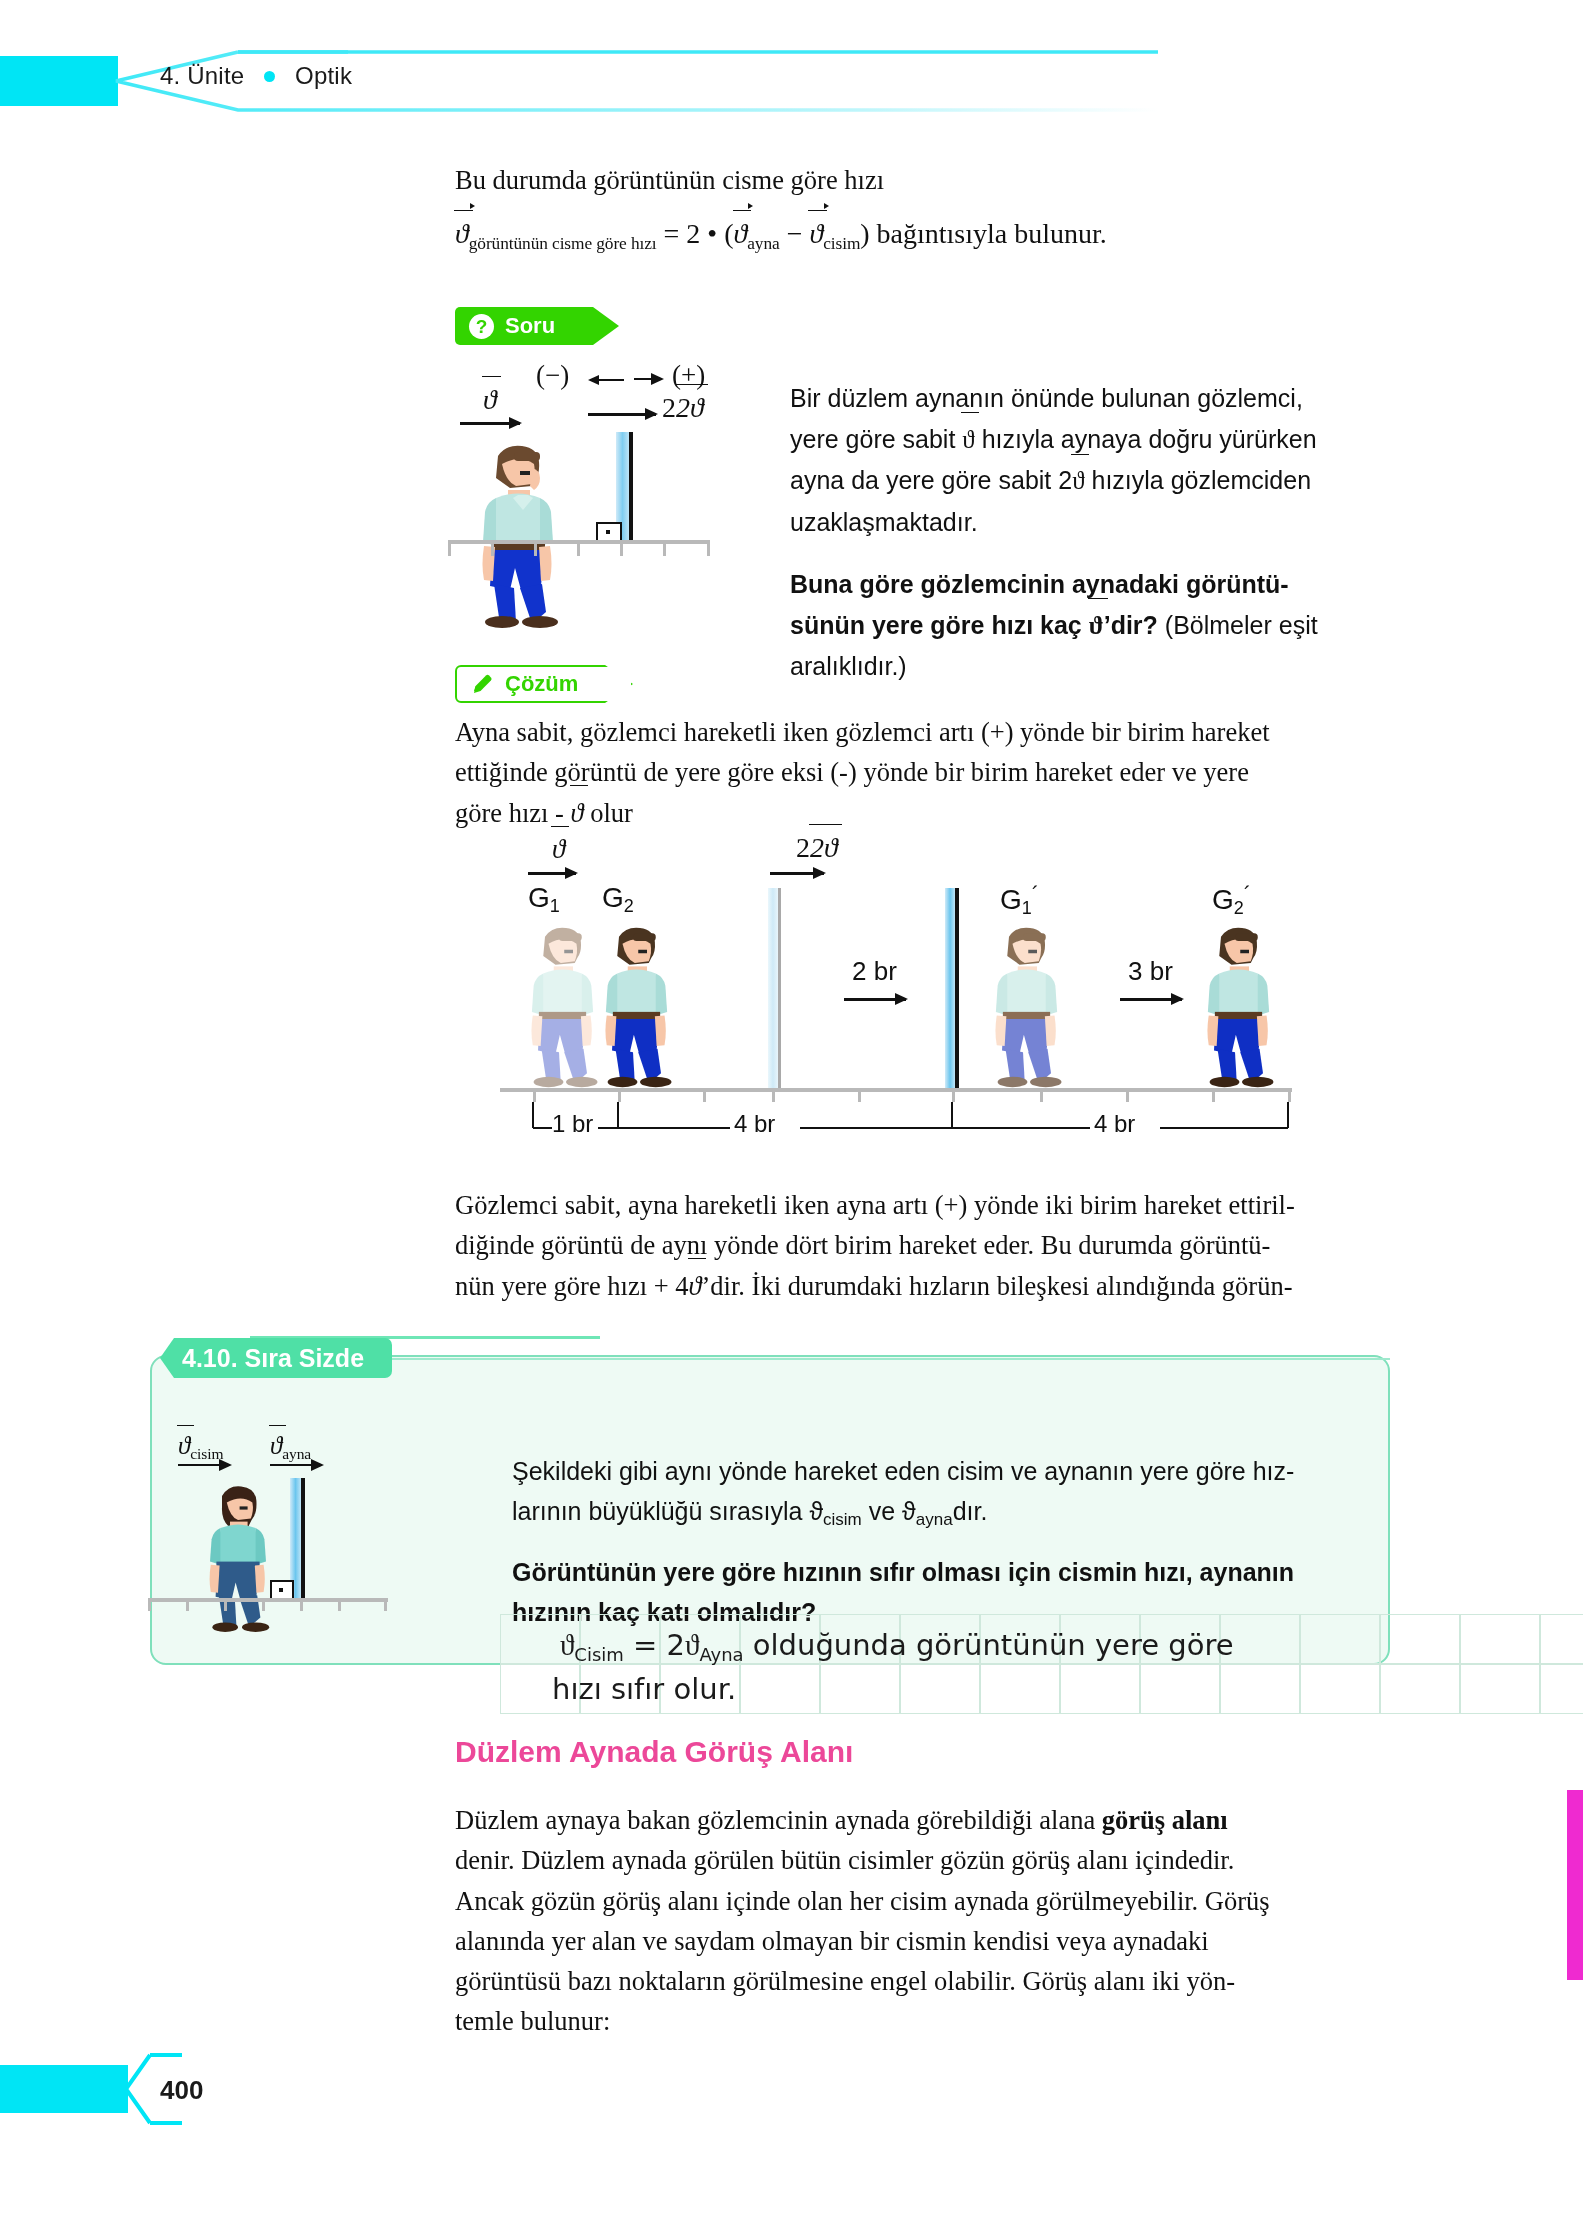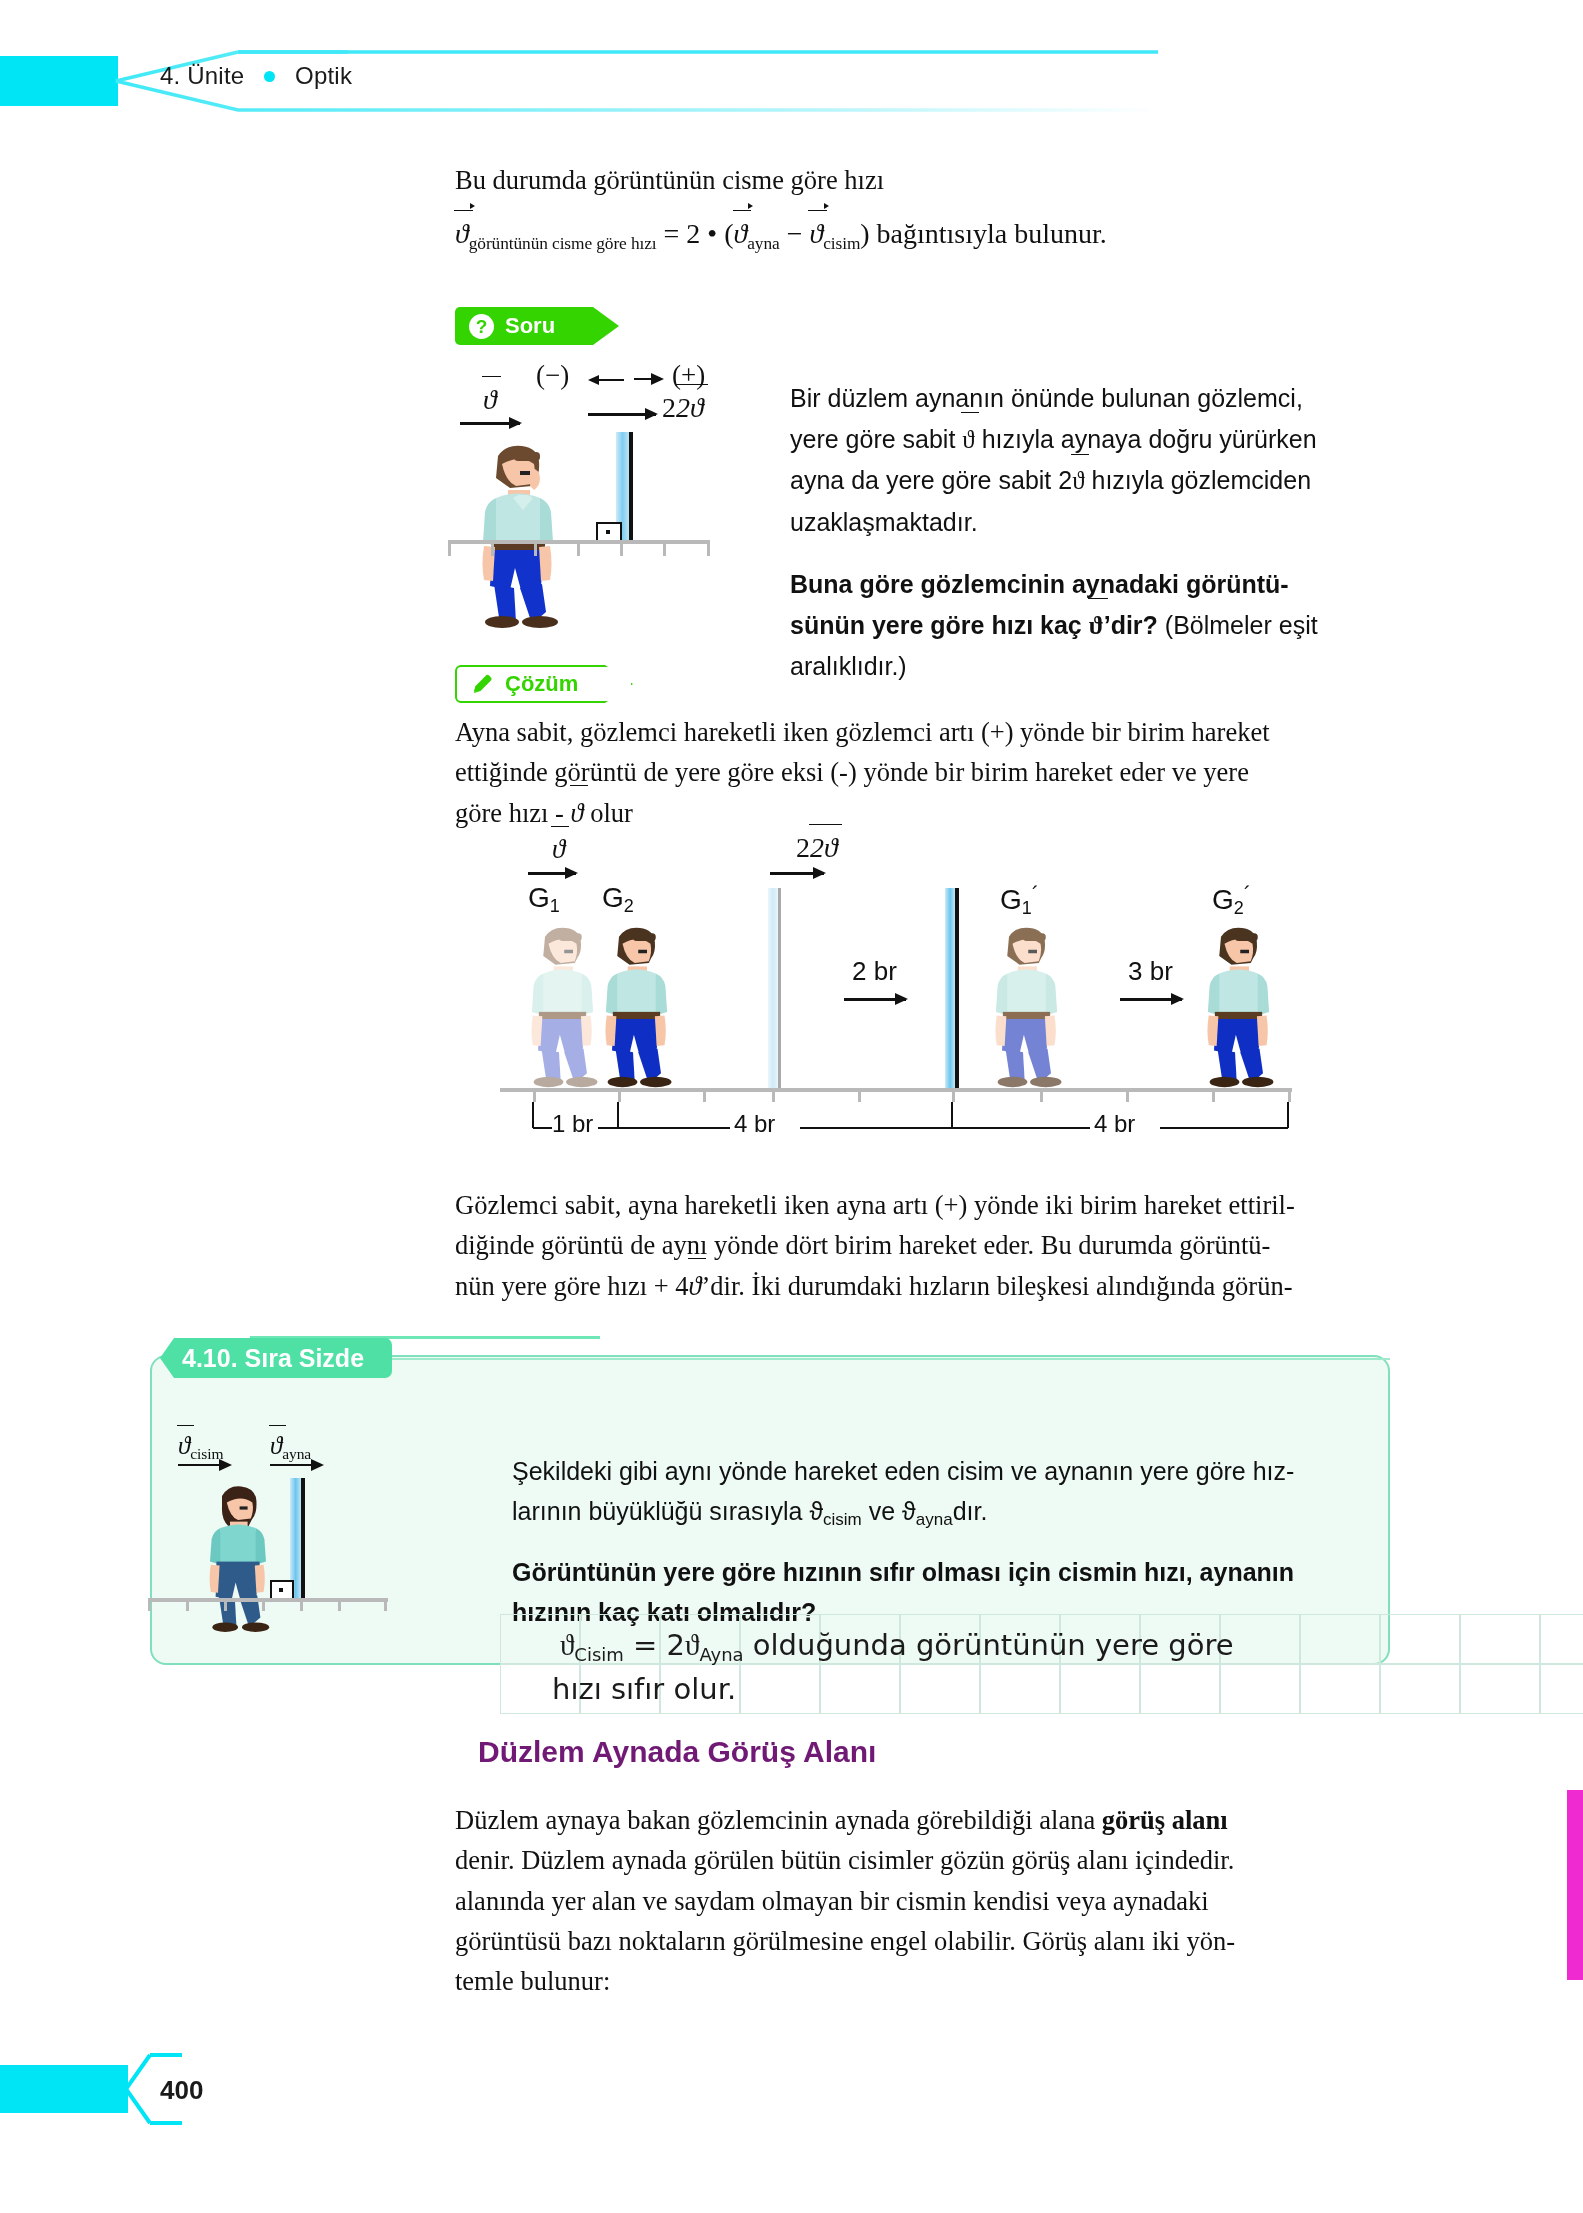--- a/index.html
+++ b/index.html
@@ -94,22 +94,22 @@
   
   .hand{
     position:absolute;font-family:"DejaVu Sans", sans-serif;
     font-size:29px;color:#1b1b1b;white-space:nowrap;
   }
   .grid-cells{position:absolute;display:grid;}
   .grid-cells i{border:1px solid #cfe8dc;display:block;}
 
   
   .sect{
-    position:absolute;left:478px;top:1735px;
-    font-family:"Liberation Sans",sans-serif;font-weight:bold;font-size:30px;color:#701a75;
+    position:absolute;left:455px;top:1735px;
+    font-family:"Liberation Sans",sans-serif;font-weight:bold;font-size:30px;color:#ec4899;
   }
   .foot-bar{position:absolute;left:0;bottom:100px;width:128px;height:48px;background:#00e5f5;}
   .foot-num{position:absolute;left:160px;bottom:107px;
     font-family:"Liberation Sans",sans-serif;font-weight:bold;font-size:26px;color:#1a1a1a;}
   .side-tab{position:absolute;right:0;top:1790px;width:16px;height:190px;background:#ef2ad0;}
 </style>
 </head>
 <body>
 
 <div class="hdr">
@@ -474,20 +474,21 @@
 </div>
 <div style="position:absolute;left:548px;top:1612px;width:680px;height:96px;background:#fff;z-index:-1;"></div>
 
 <div class="sect">Düzlem Aynada Görüş Alanı</div>
 
 <div class="col serif just" style="top:1800px;width:935px;">
   <div>
     <span>Düzlem aynaya bakan gözlemcinin aynada görebildiği alana </span><b>görüş alanı</b>
   </div>
   <div>denir. Düzlem aynada görülen bütün cisimler gözün görüş alanı içindedir.</div>
+  <div>Ancak gözün görüş alanı içinde olan her cisim aynada görülmeyebilir. Görüş</div>
   <div>alanında yer alan ve saydam olmayan bir cismin kendisi veya aynadaki</div>
   <div>görüntüsü bazı noktaların görülmesine engel olabilir. Görüş alanı iki yön-</div>
   <div>temle bulunur:</div>
 </div>
 
 <div class="side-tab"></div>
 
 <div class="foot-bar"></div>
 <svg style="position:absolute;left:120px;bottom:88px;width:70px;height:72px;" viewBox="0 0 70 72">
   <path d="M30 2 L6 36 L30 70" fill="none" stroke="#00e5f5" stroke-width="4"></path>

